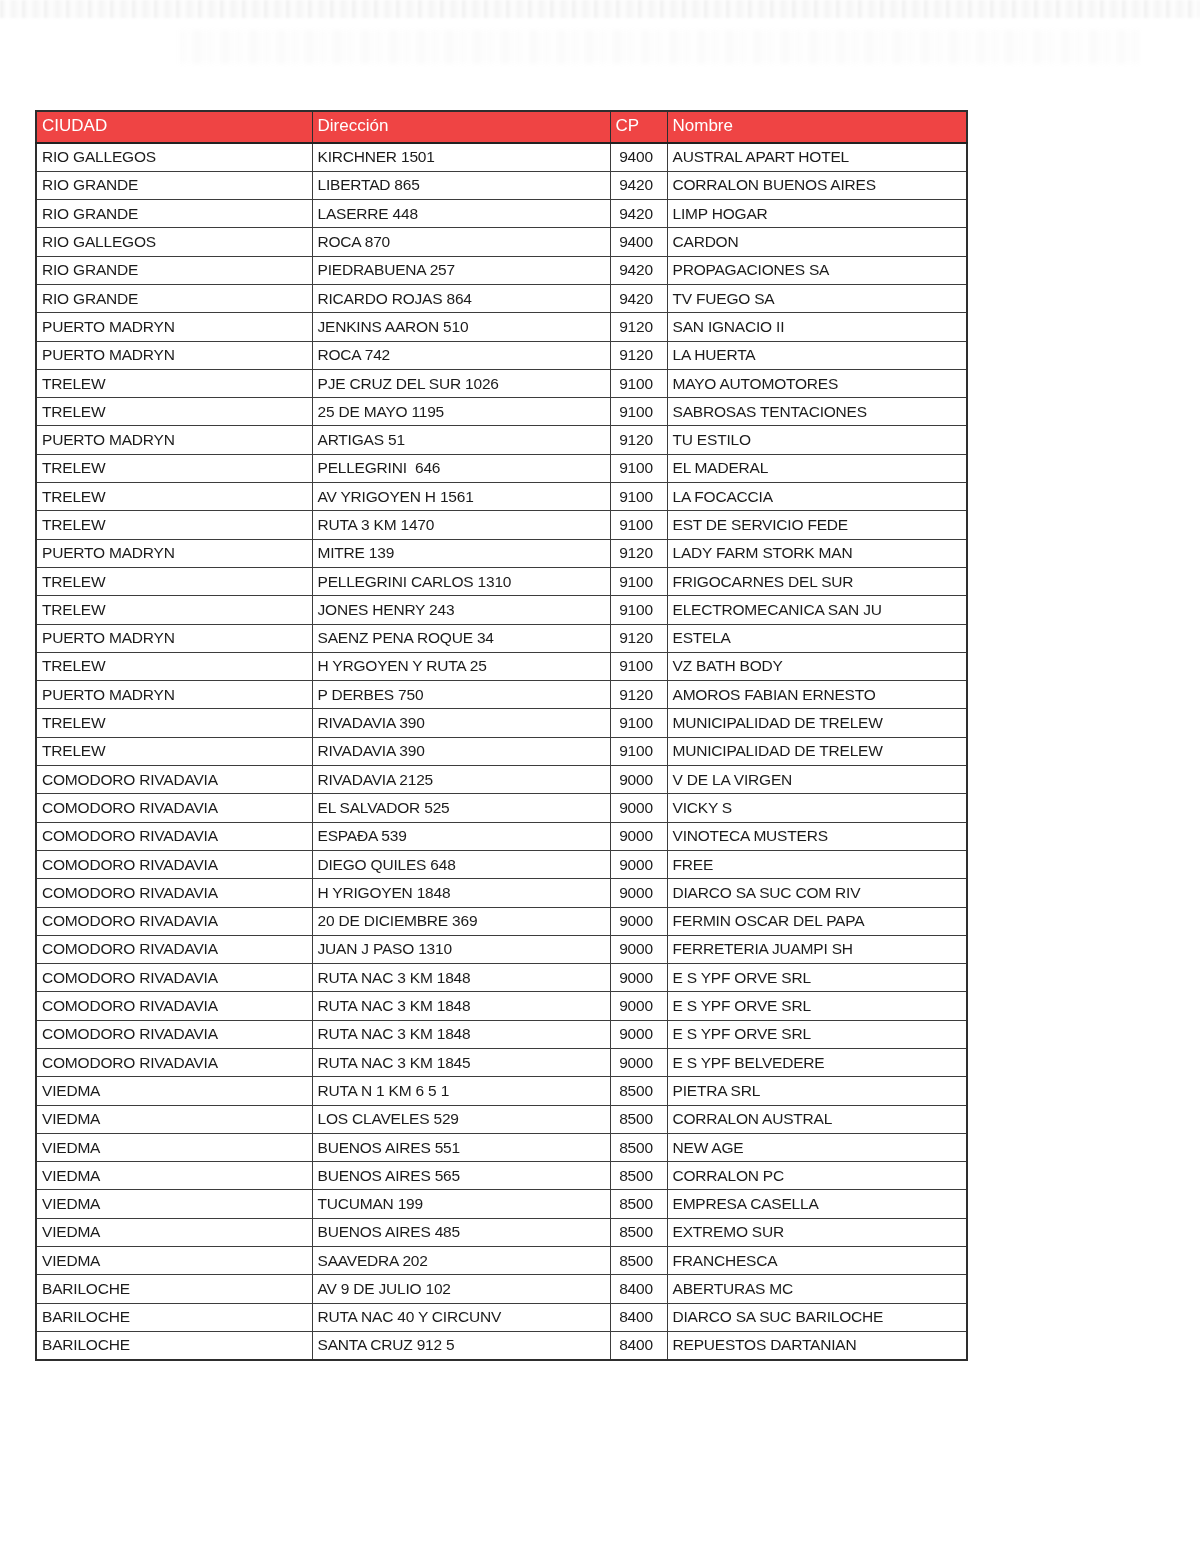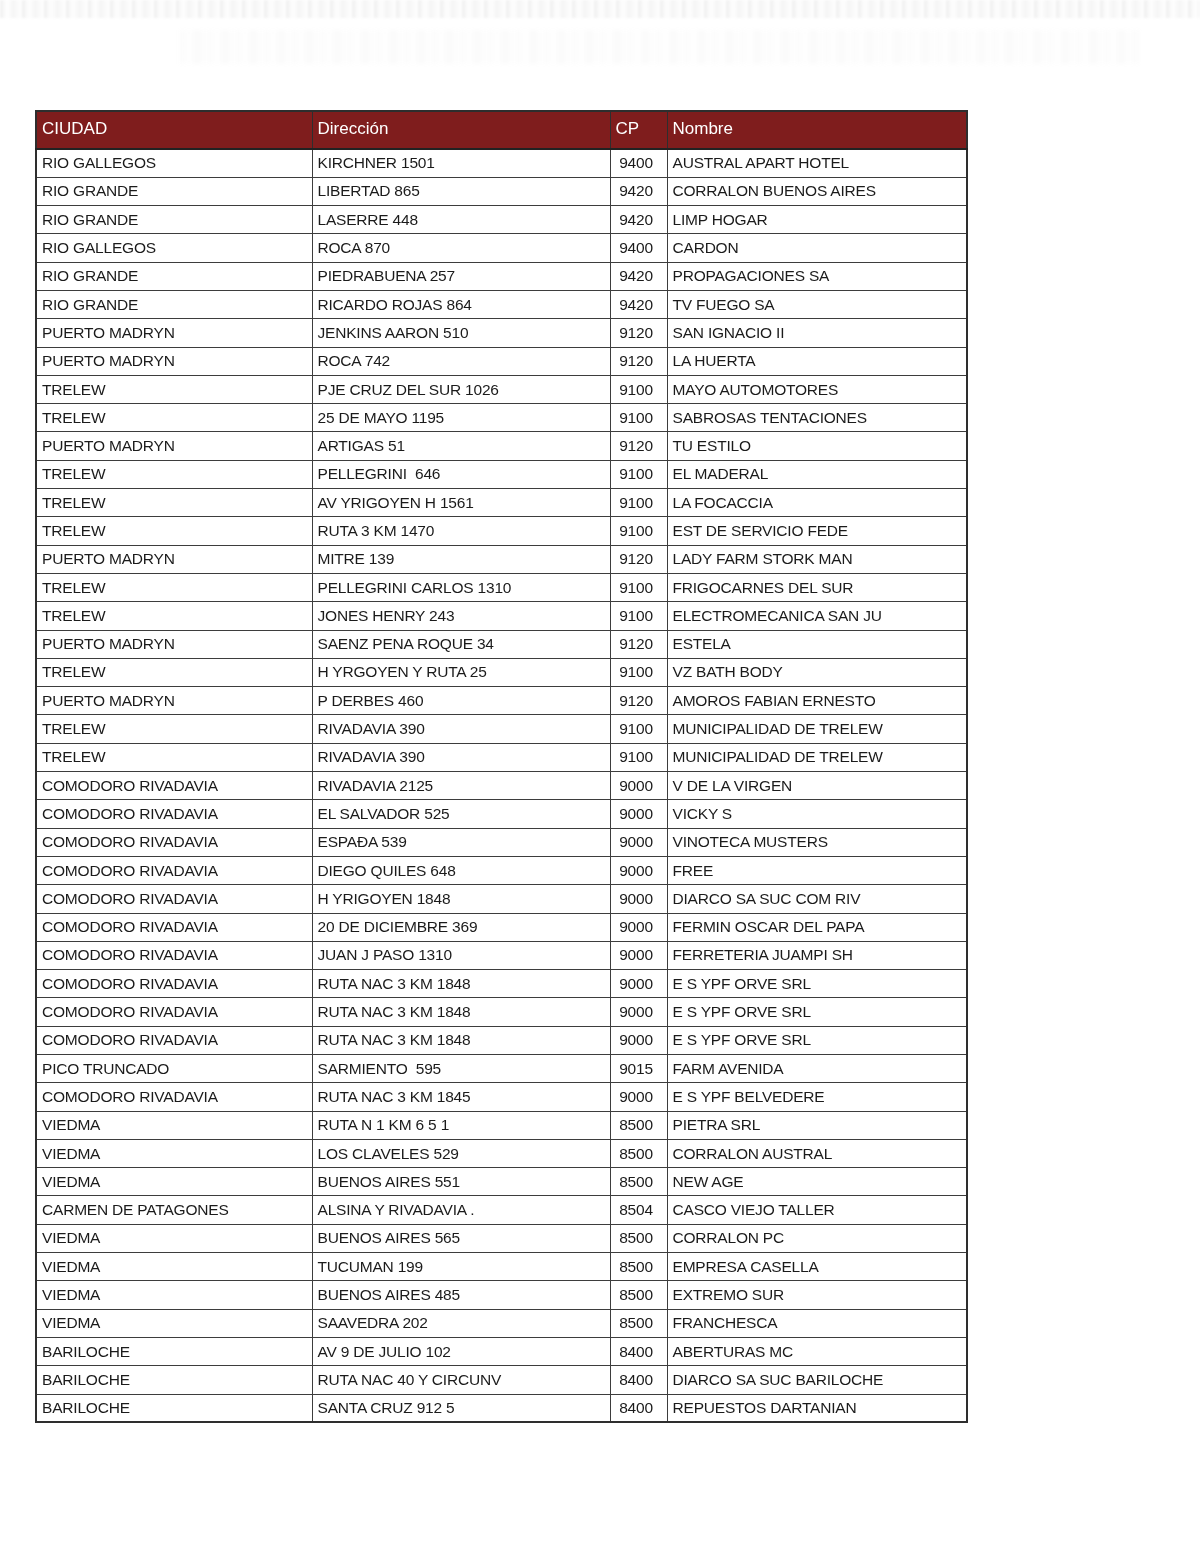--- a/index.html
+++ b/index.html
@@ -34,26 +34,26 @@
     border-collapse: collapse;
     table-layout: fixed;
     border: 2px solid #2e2e2e;
   }
   col.c-city    { width: 276px; }
   col.c-address { width: 298px; }
   col.c-cp      { width: 57px;  }
   col.c-name    { width: 300px; }
 
   thead th {
-    background: #7f1d1d;
+    background: #ef4444;
     color: #ffffff;
     font-size: 17px;
     font-weight: normal;
     text-align: left;
-    height: 38px;
+    height: 32px;
     padding: 0 0 2px 5px;
     border: 1px solid #2e2e2e;
     border-bottom: 2px solid #222222;
     white-space: pre;
     overflow: hidden;
     letter-spacing: 0px;
   }
   tbody td {
     color: #1b1b1b;
     font-size: 15.5px;
@@ -201,21 +201,21 @@
         <td class="col-name">ESTELA</td>
       </tr>
       <tr>
         <td class="col-city">TRELEW</td>
         <td class="col-address">H YRGOYEN Y RUTA 25</td>
         <td class="col-cp">9100</td>
         <td class="col-name">VZ BATH BODY</td>
       </tr>
       <tr>
         <td class="col-city">PUERTO MADRYN</td>
-        <td class="col-address">P DERBES 460</td>
+        <td class="col-address">P DERBES 750</td>
         <td class="col-cp">9120</td>
         <td class="col-name">AMOROS FABIAN ERNESTO</td>
       </tr>
       <tr>
         <td class="col-city">TRELEW</td>
         <td class="col-address">RIVADAVIA 390</td>
         <td class="col-cp">9100</td>
         <td class="col-name">MUNICIPALIDAD DE TRELEW</td>
       </tr>
       <tr>
@@ -278,26 +278,20 @@
         <td class="col-cp">9000</td>
         <td class="col-name">E S YPF ORVE SRL</td>
       </tr>
       <tr>
         <td class="col-city">COMODORO RIVADAVIA</td>
         <td class="col-address">RUTA NAC 3 KM 1848</td>
         <td class="col-cp">9000</td>
         <td class="col-name">E S YPF ORVE SRL</td>
       </tr>
       <tr>
-        <td class="col-city">PICO TRUNCADO</td>
-        <td class="col-address">SARMIENTO  595</td>
-        <td class="col-cp">9015</td>
-        <td class="col-name">FARM AVENIDA</td>
-      </tr>
-      <tr>
         <td class="col-city">COMODORO RIVADAVIA</td>
         <td class="col-address">RUTA NAC 3 KM 1845</td>
         <td class="col-cp">9000</td>
         <td class="col-name">E S YPF BELVEDERE</td>
       </tr>
       <tr>
         <td class="col-city">VIEDMA</td>
         <td class="col-address">RUTA N 1 KM 6 5 1</td>
         <td class="col-cp">8500</td>
         <td class="col-name">PIETRA SRL</td>
@@ -306,26 +300,20 @@
         <td class="col-city">VIEDMA</td>
         <td class="col-address">LOS CLAVELES 529</td>
         <td class="col-cp">8500</td>
         <td class="col-name">CORRALON AUSTRAL</td>
       </tr>
       <tr>
         <td class="col-city">VIEDMA</td>
         <td class="col-address">BUENOS AIRES 551</td>
         <td class="col-cp">8500</td>
         <td class="col-name">NEW AGE</td>
-      </tr>
-      <tr>
-        <td class="col-city">CARMEN DE PATAGONES</td>
-        <td class="col-address">ALSINA Y RIVADAVIA .</td>
-        <td class="col-cp">8504</td>
-        <td class="col-name">CASCO VIEJO TALLER</td>
       </tr>
       <tr>
         <td class="col-city">VIEDMA</td>
         <td class="col-address">BUENOS AIRES 565</td>
         <td class="col-cp">8500</td>
         <td class="col-name">CORRALON PC</td>
       </tr>
       <tr>
         <td class="col-city">VIEDMA</td>
         <td class="col-address">TUCUMAN 199</td>

